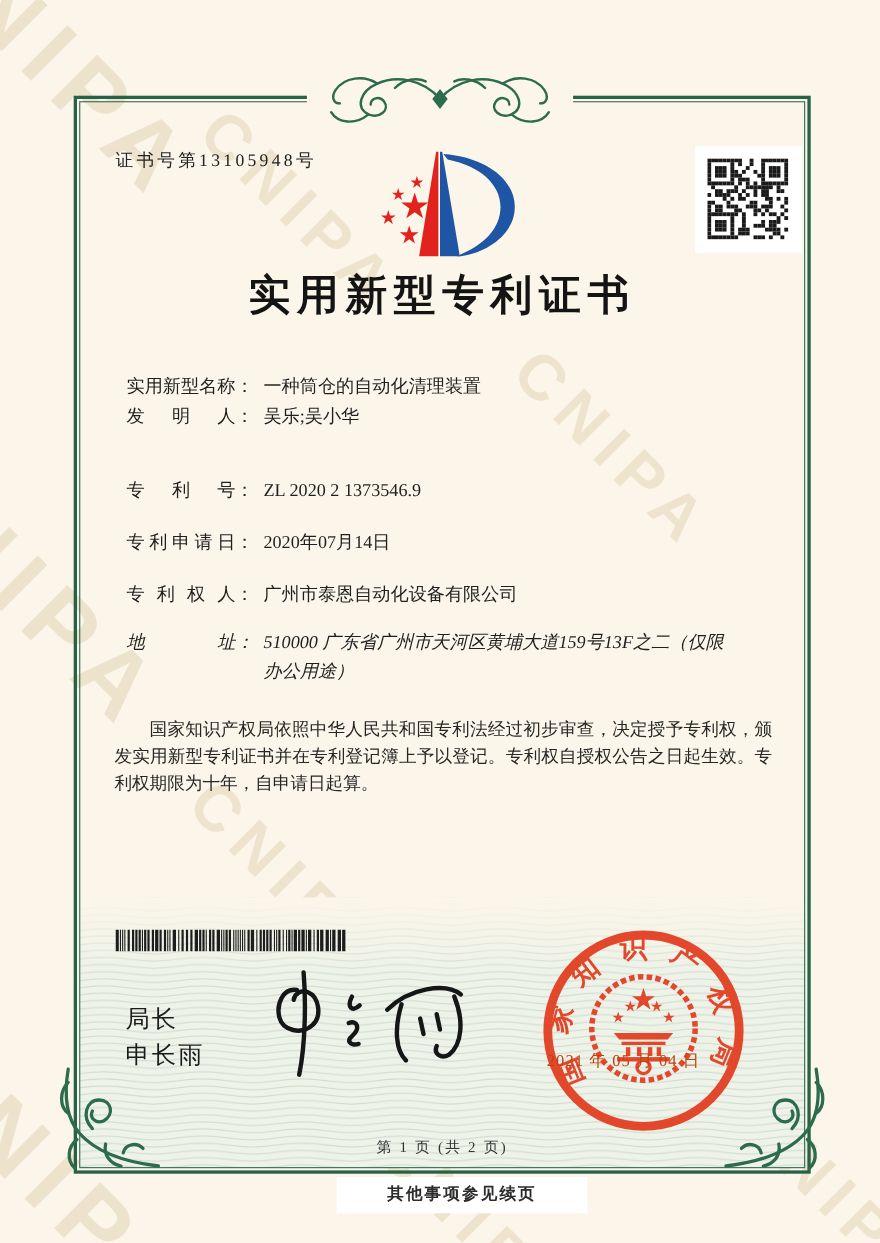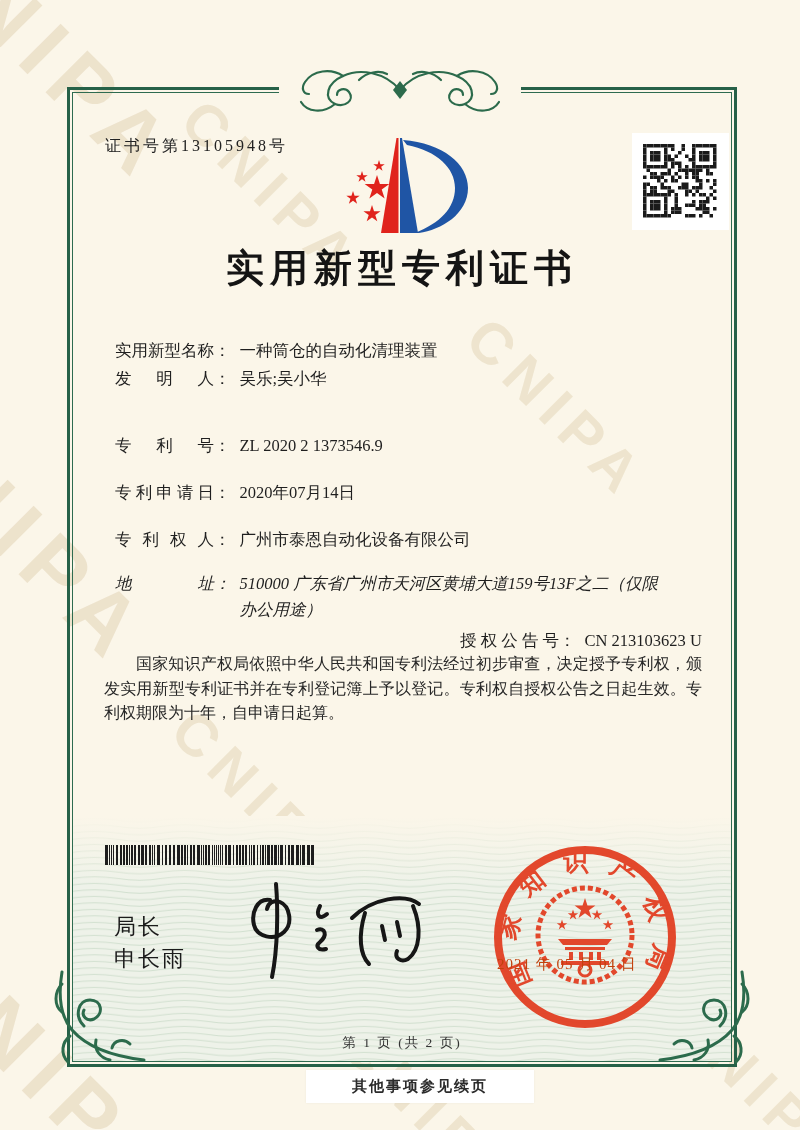--- a/index.html
+++ b/index.html
@@ -411,21 +411,20 @@
 <div class="frow" style="top:480px;">
   <span class="flabel">专利申请日</span><span class="fcolon">：</span><span class="fvalue nowrap">2020年07月14日</span>
 </div>
 <div class="frow" style="top:527px;">
   <span class="flabel">专利权人</span><span class="fcolon">：</span><span class="fvalue nowrap">广州市泰恩自动化设备有限公司</span>
 </div>
 <div class="frow" style="top:571px;font-style:italic;">
   <span class="flabel">地址</span><span class="fcolon">：</span><span class="fvalue">510000 广东省广州市天河区黄埔大道159号13F之二（仅限办公用途）</span>
 </div>
 <div class="frow" style="top:628px;">
-  <span class="fsub"><span class="flabel">授权公告号</span><span class="fcolon">：</span><span class="fvalue nowrap">CN 213103623 U</span></span>
 </div>
 
 <div class="abs paras">
   <p>国家知识产权局依照中华人民共和国专利法经过初步审查，决定授予专利权，颁发实用新型专利证书并在专利登记簿上予以登记。专利权自授权公告之日起生效。专利权期限为十年，自申请日起算。</p>
 </div>
 
 <svg id="barcode" class="abs barcode" width="218" height="20" fill="#1d1d1d">
     <rect x="0" y="0" width="3" height="20"></rect>
     <rect x="4" y="0" width="1" height="20"></rect>
     <rect x="6" y="0" width="1" height="20"></rect>

